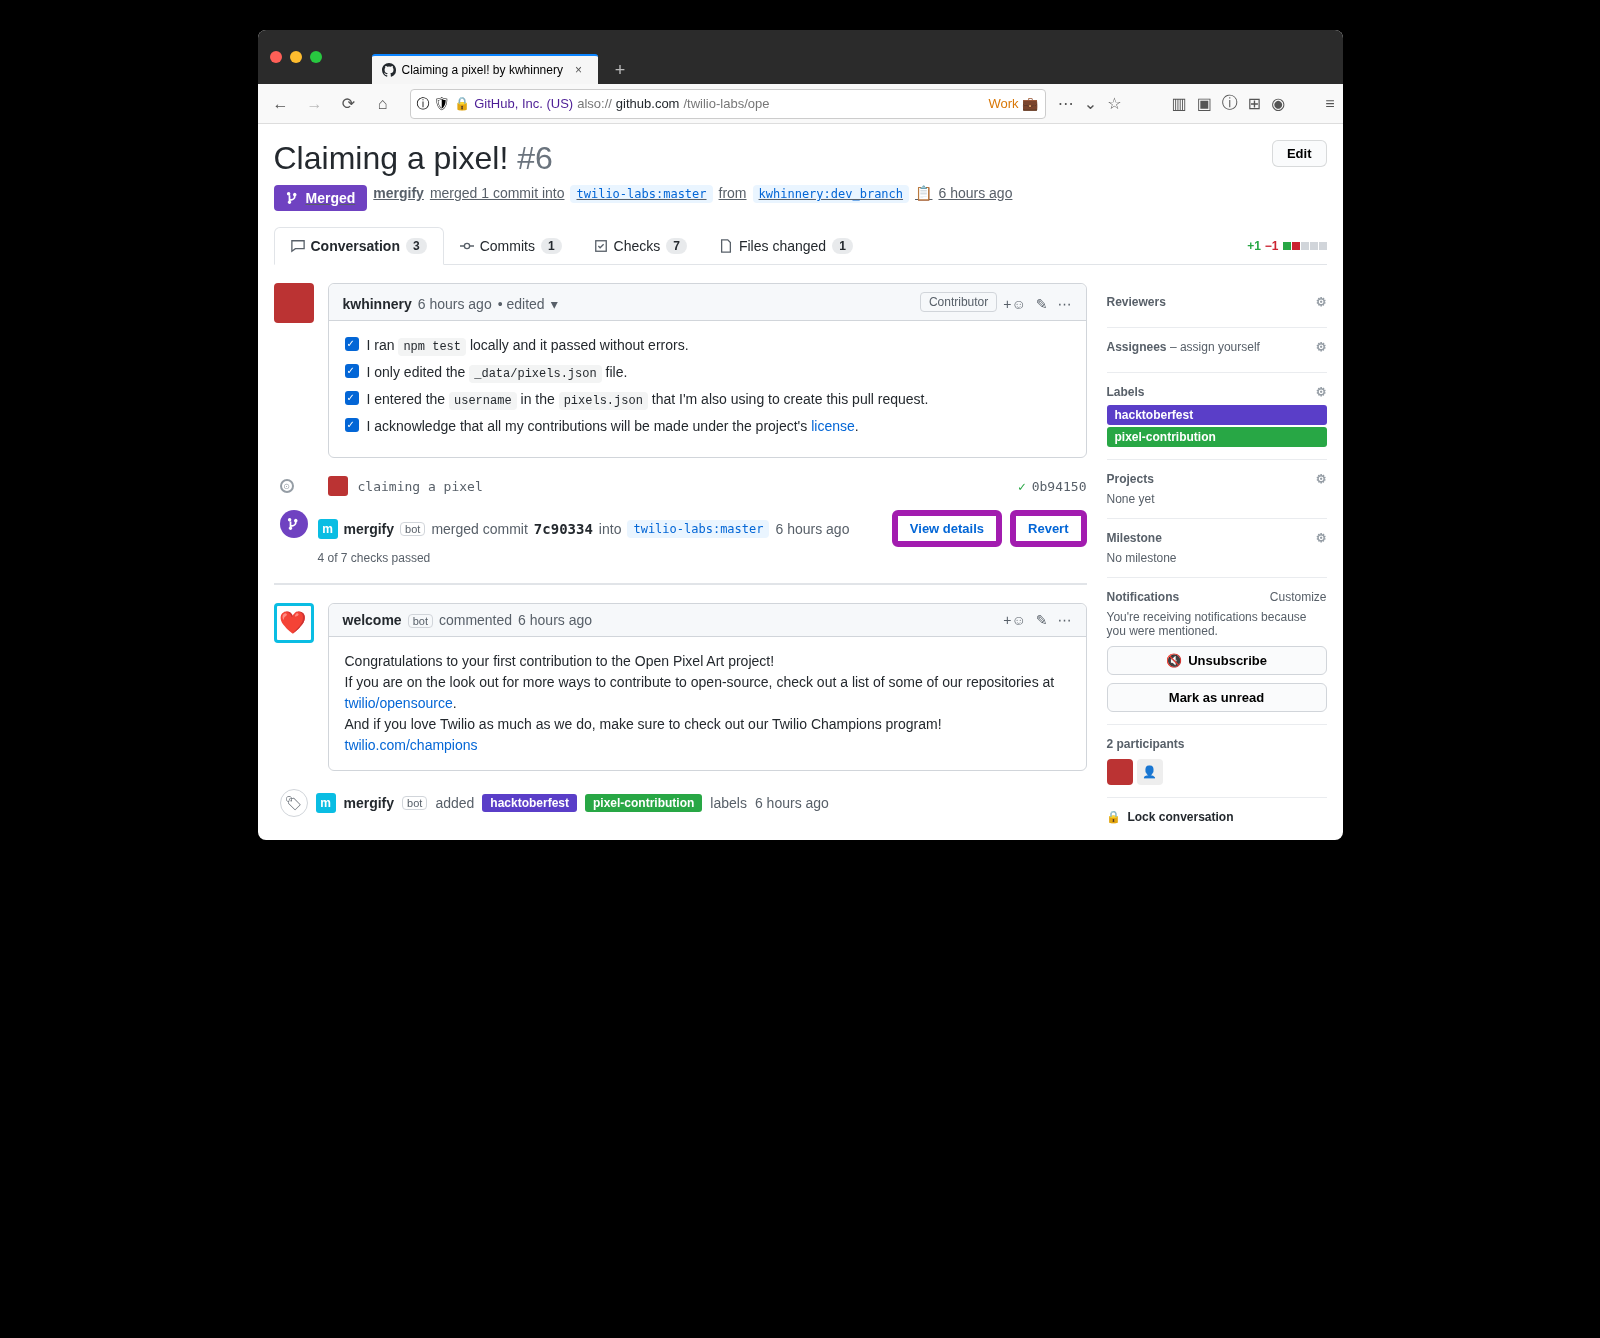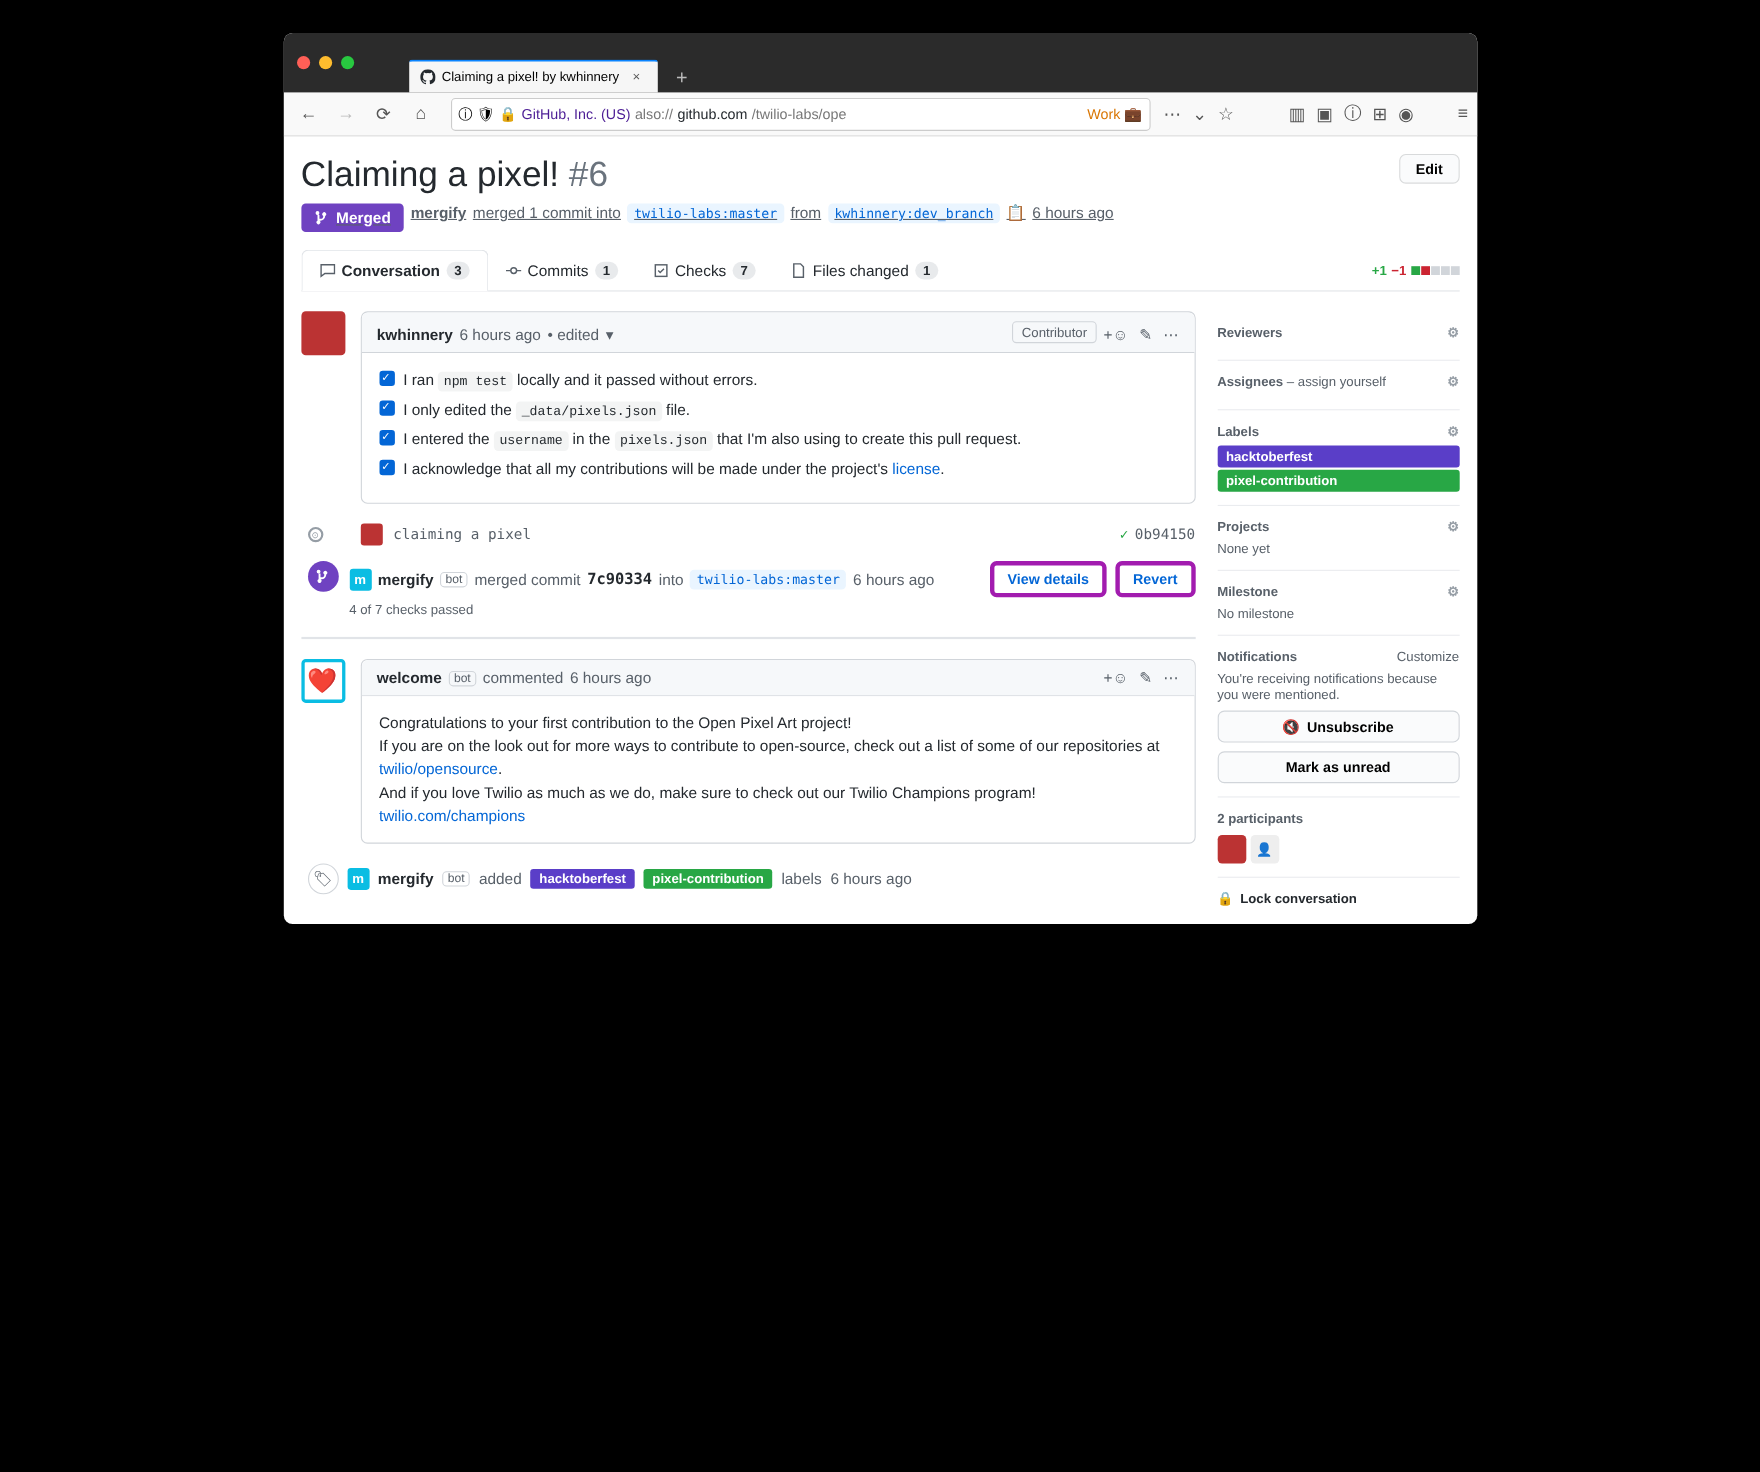--- a/index.html
+++ b/index.html
@@ -78,21 +78,21 @@
 .commit-sha { margin-left: auto; font-family: monospace; display: flex; align-items: center; gap: 6px; }
 .check-green { color: #28a745; }
 
 .merge-event { display: flex; align-items: flex-start; gap: 10px; margin-left: 6px; font-size: 14px; color: #586069; flex-wrap: wrap; }
 .merge-badge { width: 28px; height: 28px; background: #6f42c1; border-radius: 50%; display:flex; align-items:center; justify-content:center; color:#fff; flex-shrink:0; }
 .mini-avatar-blue { width: 20px; height: 20px; background: #0abde3; border-radius: 3px; display:flex;align-items:center;justify-content:center;color:#fff;font-size:12px;font-weight:bold; }
 .merge-content { flex: 1; }
 .merge-line1 { display: flex; flex-wrap: wrap; align-items: center; gap: 6px; }
 .sha-code { font-family: monospace; font-weight: 600; color: #24292e; }
 .merge-btns { display: flex; gap: 8px; }
-.btn-outline { border: 4px solid #a21caf; color: #0366d6; background: #fff; border-radius: 6px; padding: 5px 12px; font-size: 13px; font-weight: 600; }
+.btn-outline { border: 6px solid #a21caf; color: #0366d6; background: #fff; border-radius: 6px; padding: 5px 12px; font-size: 13px; font-weight: 600; }
 .checks-sub { color: #586069; font-size: 12px; margin-top: 4px; }
 
 .label-event { display: flex; align-items: center; gap: 8px; margin-left: 6px; font-size: 14px; color: #586069; margin-top: 18px; }
 .tag-icon-circ { width: 28px; height: 28px; border: 1px solid #d1d5da; border-radius: 50%; display:flex; align-items:center; justify-content:center; color:#586069; }
 .gh-label { display: inline-block; padding: 2px 8px; font-size: 12px; font-weight: 600; border-radius: 3px; color: #fff; }
 .lbl-hack { background: #5a3ec8; }
 .lbl-pixel { background: #28a745; }
 
 .side-sec { border-bottom: 1px solid #eaecef; padding: 12px 0; }
 .side-head { display: flex; justify-content: space-between; align-items: center; font-weight: 600; color: #586069; margin-bottom: 6px; }

